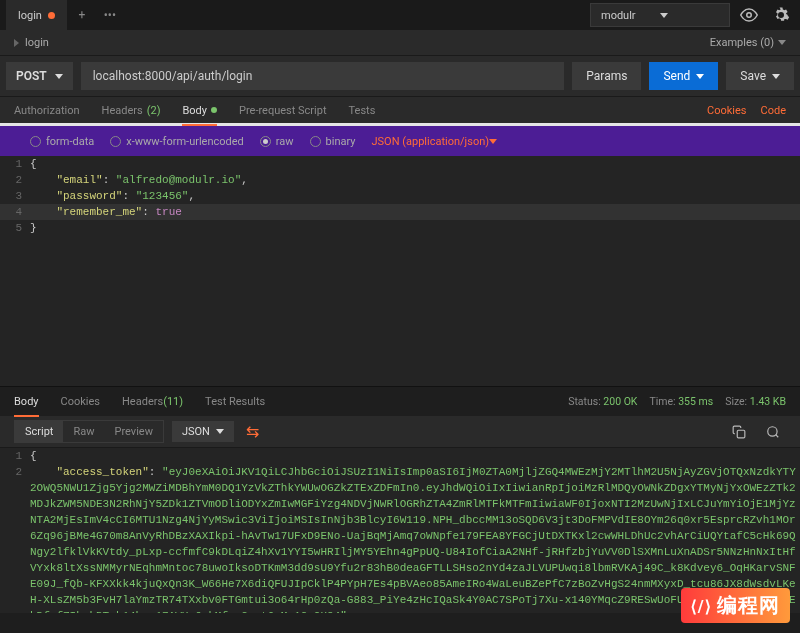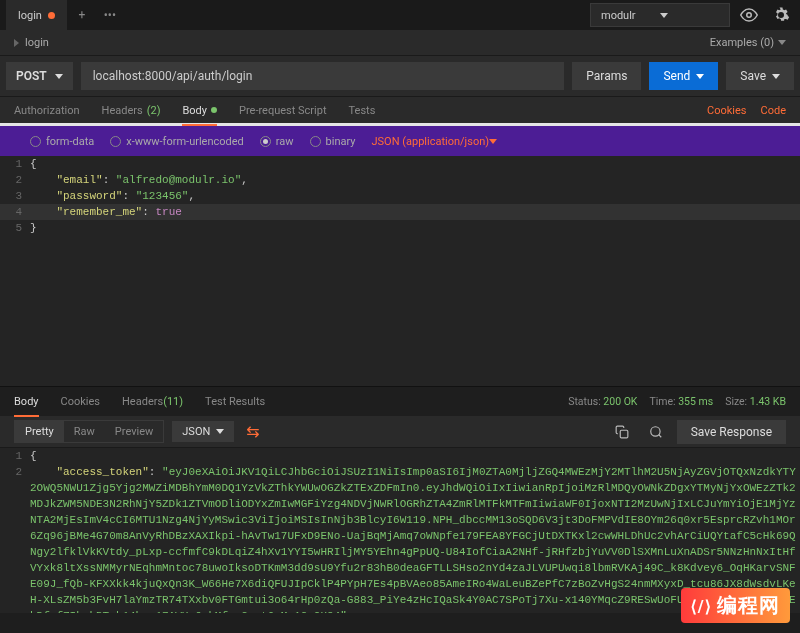--- a/index.html
+++ b/index.html
@@ -216,21 +216,21 @@
   <div class="sp"></div>
   <div class="resmeta">
     <span><span>Status:</span> <b>200 OK</b></span>
     <span><span>Time:</span> <b>355 ms</b></span>
     <span><span>Size:</span> <b>1.43 KB</b></span>
   </div>
 </div>
 
 <div class="restool">
   <div class="seg">
-    <div class="si active">Pretty</div>
+    <div class="si active">Script</div>
     <div class="si">Raw</div>
     <div class="si">Preview</div>
   </div>
   <div class="fmt">
     <span>JSON</span>
     <span class="chevron"></span>
   </div>
   <div class="wrapicon">⇆</div>
   <div class="sp"></div>
   <div class="iconbtn">
@@ -238,21 +238,20 @@
         <rect x="9" y="9" width="13" height="13" rx="2"></rect>
         <path d="M5 15H4a2 2 0 01-2-2V4a2 2 0 012-2h9a2 2 0 012 2v1"></path>
       </svg>
   </div>
   <div class="iconbtn">
     <svg width="14" height="14" viewBox="0 0 24 24" fill="none" stroke="currentColor" stroke-width="2">
         <circle cx="11" cy="11" r="8"></circle>
         <line x1="21" y1="21" x2="16.65" y2="16.65"></line>
       </svg>
   </div>
-  <div class="btn" style="height:24px;">Save Response</div>
 </div>
 
 <div class="editor res-editor" id="res-editor">
     <div class="eline">
       <div class="ln">1</div>
       <div class="code"><span class="p-brace">{</span></div>
     </div>
     <div class="eline">
       <div class="ln">2</div>
       <div class="code"><span>    </span><span class="p-key">"access_token"</span><span class="p-col">: </span><span class="p-str">"eyJ0eXAiOiJKV1QiLCJhbGciOiJSUzI1NiIsImp0aSI6IjM0ZTA0MjljZGQ4MWEzMjY2MTlhM2U5NjAyZGVjOTQxNzdkYTY2OWQ5NWU1Zjg5Yjg2MWZiMDBhYmM0DQ1YzVkZThkYWUwOGZkZTExZDFmIn0.eyJhdWQiOiIxIiwianRpIjoiMzRlMDQyOWNkZDgxYTMyNjYxOWEzZTk2MDJkZWM5NDE3N2RhNjY5ZDk1ZTVmODliODYxZmIwMGFiYzg4NDVjNWRlOGRhZTA4ZmRlMTFkMTFmIiwiaWF0IjoxNTI2MzUwNjIxLCJuYmYiOjE1MjYzNTA2MjEsImV4cCI6MTU1Nzg4NjYyMSwic3ViIjoiMSIsInNjb3BlcyI6W119.NPH_dbccMM13oSQD6V3jt3DoFMPVdIE8OYm26q0xr5EsprcRZvh1MOr6Zq96jBMe4G70m8AnVyRhDBzXAXIkpi-hAvTw17UFxD9ENo-UajBqMjAmq7oWNpfe179FEA8YFGCjUtDXTKxl2cwWHLDhUc2vhArCiUQYtafC5cHk69QNgy2lfklVkKVtdy_pLxp-ccfmfC9kDLqiZ4hXv1YYI5wHRIljMY5YEhn4gPpUQ-U84IofCiaA2NHf-jRHfzbjYuVV0DlSXMnLuXnADSr5NNzHnNxItHfVYxk8ltXssNMMyrNEqhmMntoc78uwoIksoDTKmM3dd9sU9Yfu2r83hB0deaGFTLLSHso2nYd4zaJLVUPUwqi8lbmRVKAj49C_k8Kdvey6_OqHKarvSNFE09J_fQb-KFXXkk4kjuQxQn3K_W66He7X6diQFUJIpCklP4PYpH7Es4pBVAeo85AmeIRo4WaLeuBZePfC7zBoZvHgS24nmMXyxD_tcu86JX8dWsdvLKeH-XLsZM5b3FvH7laYmzTR74TXxbv0FTGmtui3o64rHp0zQa-G883_PiYe4zHcIQaSk4Y0AC7SPoTj7Xu-x140YMqcZ9RESwUoFULx42w04fbj9wc7XnEbDf-fZIb-hBTrk14hrz17AWUc6qkMfoeGpat0sMc1GmCH84"</span><span class="p-col">,</span></div>

